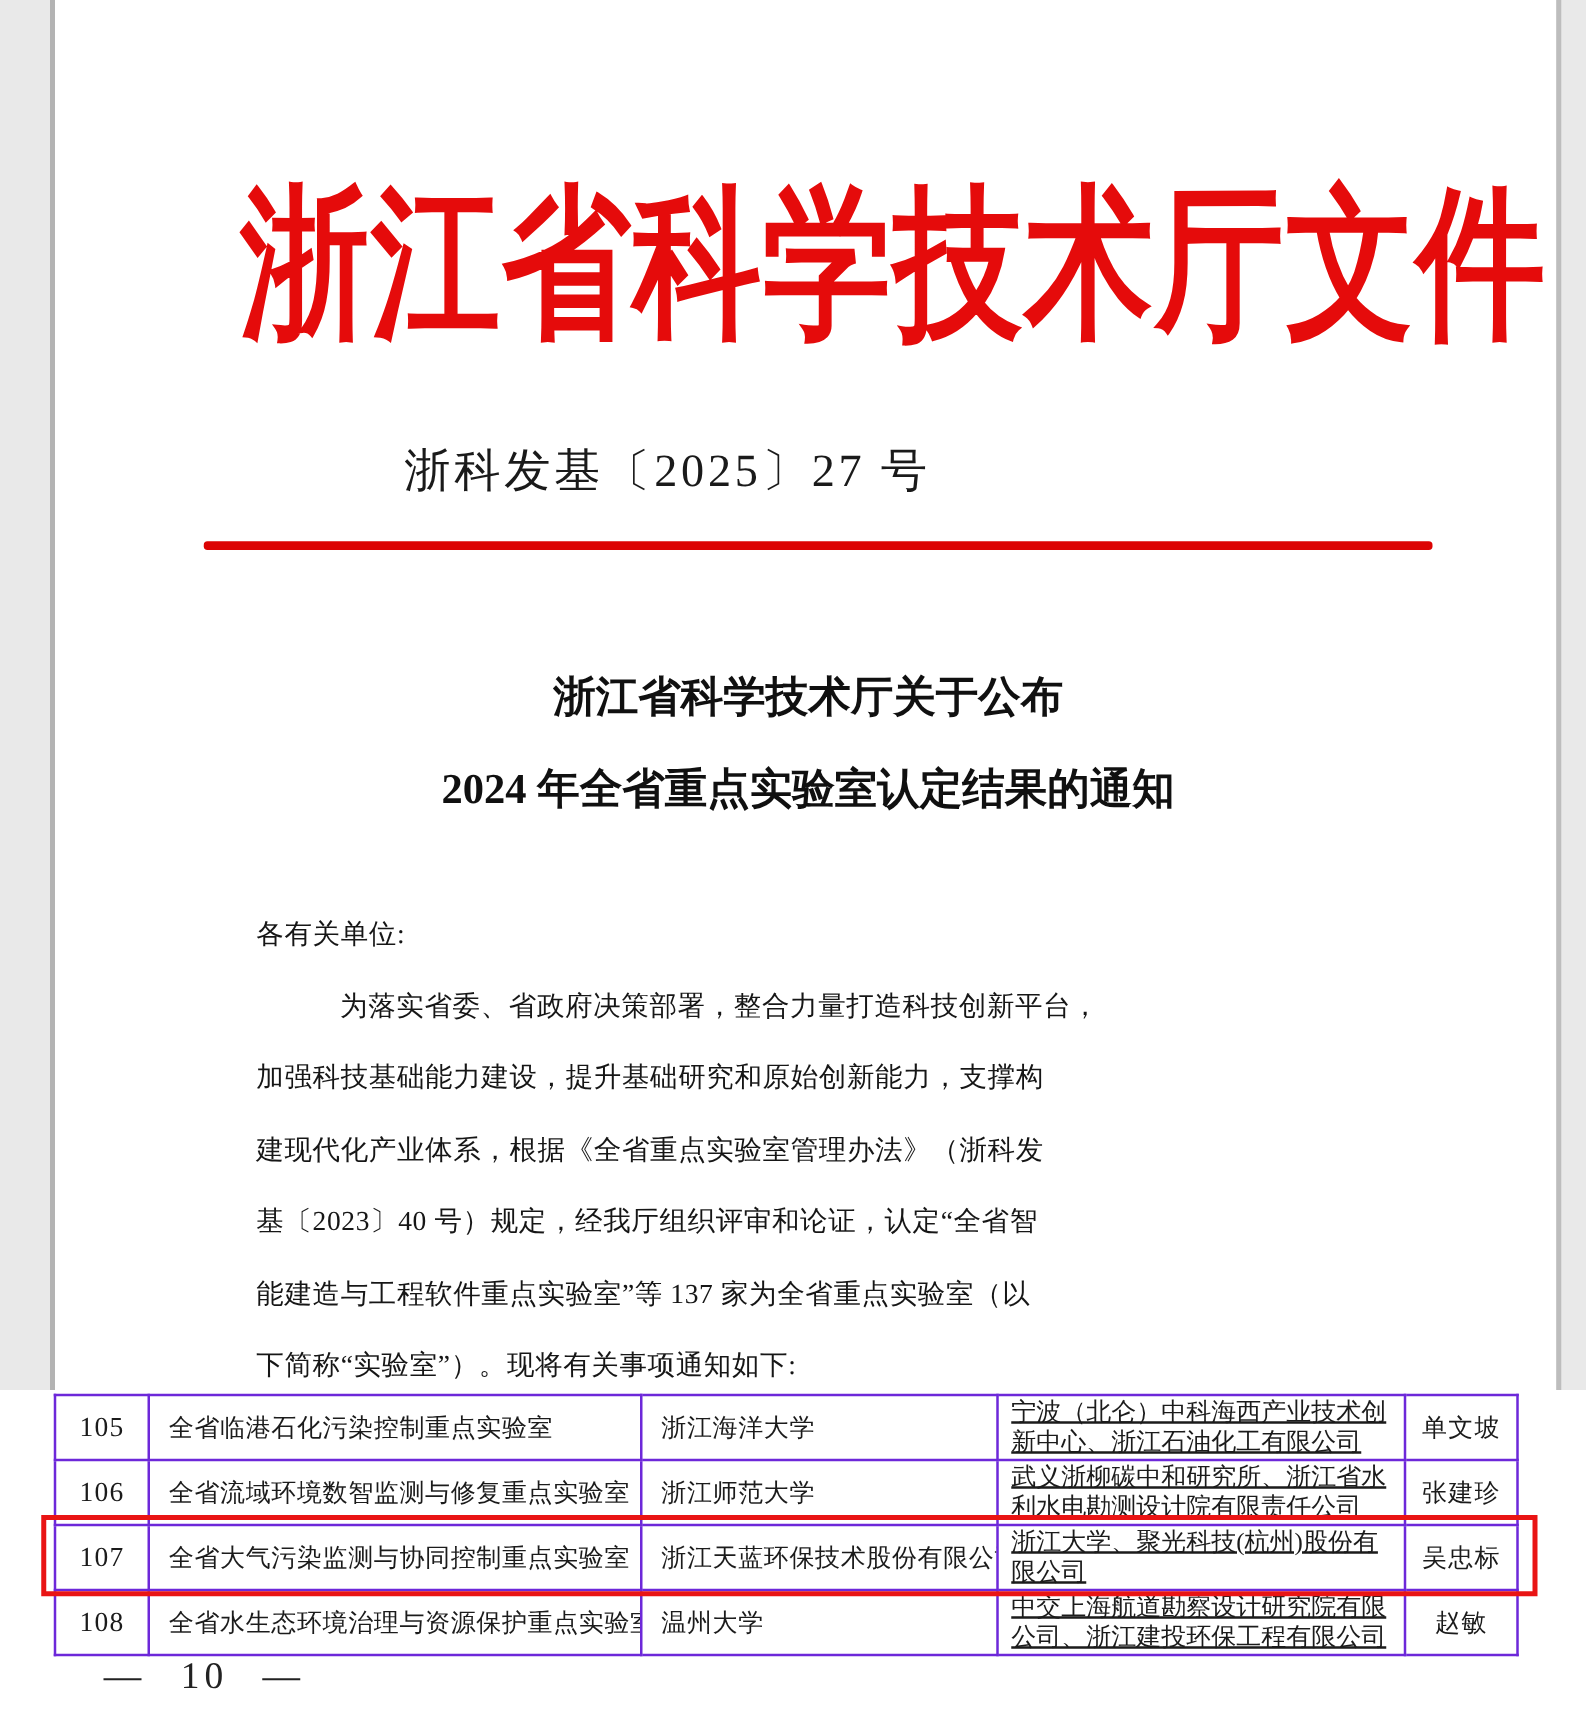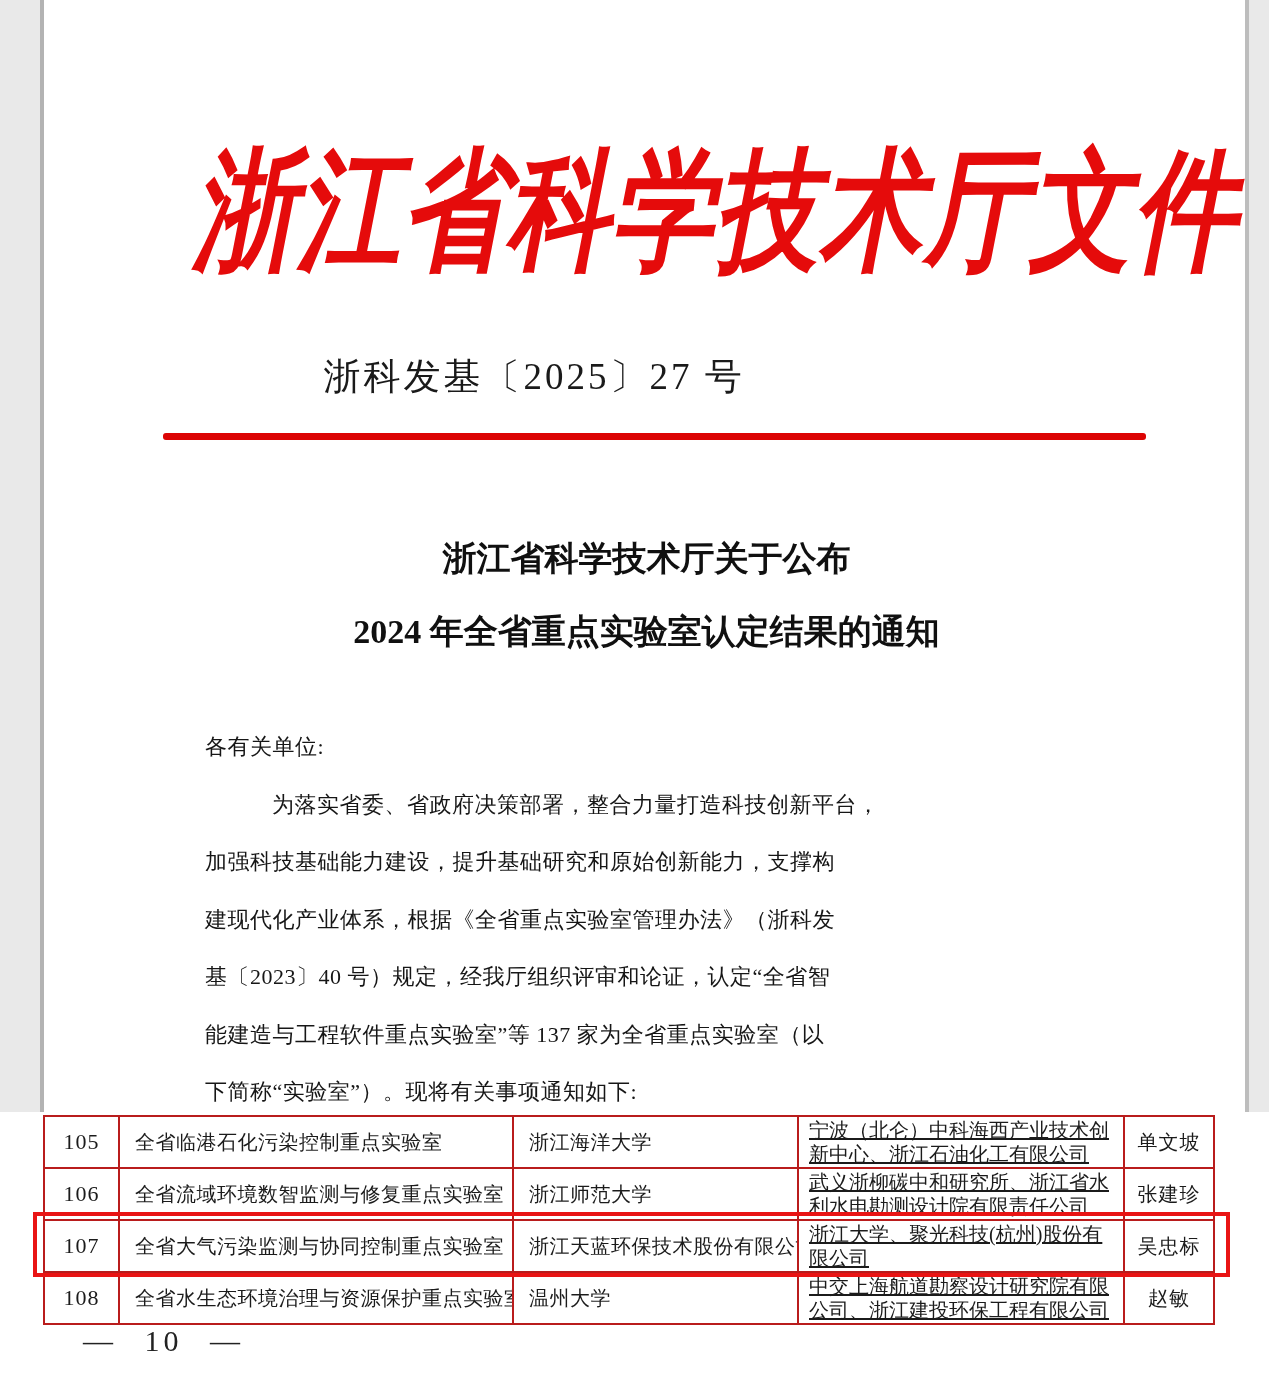--- a/index.html
+++ b/index.html
@@ -6,21 +6,21 @@
   .stage{
     position:relative;width:1269px;height:1386px;background:#ffffff;overflow:hidden;
     font-family:"Liberation Serif","DejaVu Serif",serif;cursor:default;
   }
   
   .band{position:absolute;top:0;height:1112px;background:#e9e9e9;}
   .band-left{left:0;width:40px;border-right:4px solid #b3b3b3;}
   .band-right{right:0;width:20px;border-left:4px solid #bdbdbd;}
 
   
-  .red-title{position:absolute;top:134px;left:45px;width:1203px;font-style:italic;}
+  .red-title{position:absolute;top:134px;left:45px;width:1203px;}
   .red-title span{
     display:inline-block;font-size:132px;font-weight:bold;line-height:1.18;
     white-space:nowrap;letter-spacing:2px;transform:scaleX(0.78);transform-origin:center;
   }
 
   .doc-number{
     position:absolute;top:352px;left:45px;width:978px;text-align:center;
     font-size:37px;letter-spacing:3px;color:#1a1a1a;
   }
 
@@ -34,21 +34,21 @@
 
   .body-text{position:absolute;top:718px;left:205px;width:940px;font-size:22px;color:#161616;}
   .body-line{height:57.5px;line-height:57.5px;white-space:nowrap;letter-spacing:0.5px;}
   .para-lines div:first-of-type{text-indent:67px;}
 
   
   table.results{
     position:absolute;top:1115px;left:43px;width:1170px;
     border-collapse:collapse;table-layout:fixed;font-size:20px;color:#1b1b1b;
   }
-  table.results td{border:2px solid #b91c1c;vertical-align:middle;}
+  table.results td{border:2px solid #6d28d9;vertical-align:middle;}
   table.results tr{height:49px;}
   .c-no{text-align:center;font-size:22px;letter-spacing:1px;}
   .c-lab,.c-host{padding:0 20px 0 15px;white-space:nowrap;overflow:hidden;letter-spacing:0.5px;}
   .c-part{padding:1px 10px;line-height:24px;word-break:break-all;text-decoration:underline;}
   .c-dir{text-align:center;letter-spacing:1px;}
 
   .highlight-box{
     position:absolute;left:33px;top:1206px;width:1197px;height:58px;
     border:4px solid #e91414;box-sizing:border-box;pointer-events:none;background:transparent;
   }

